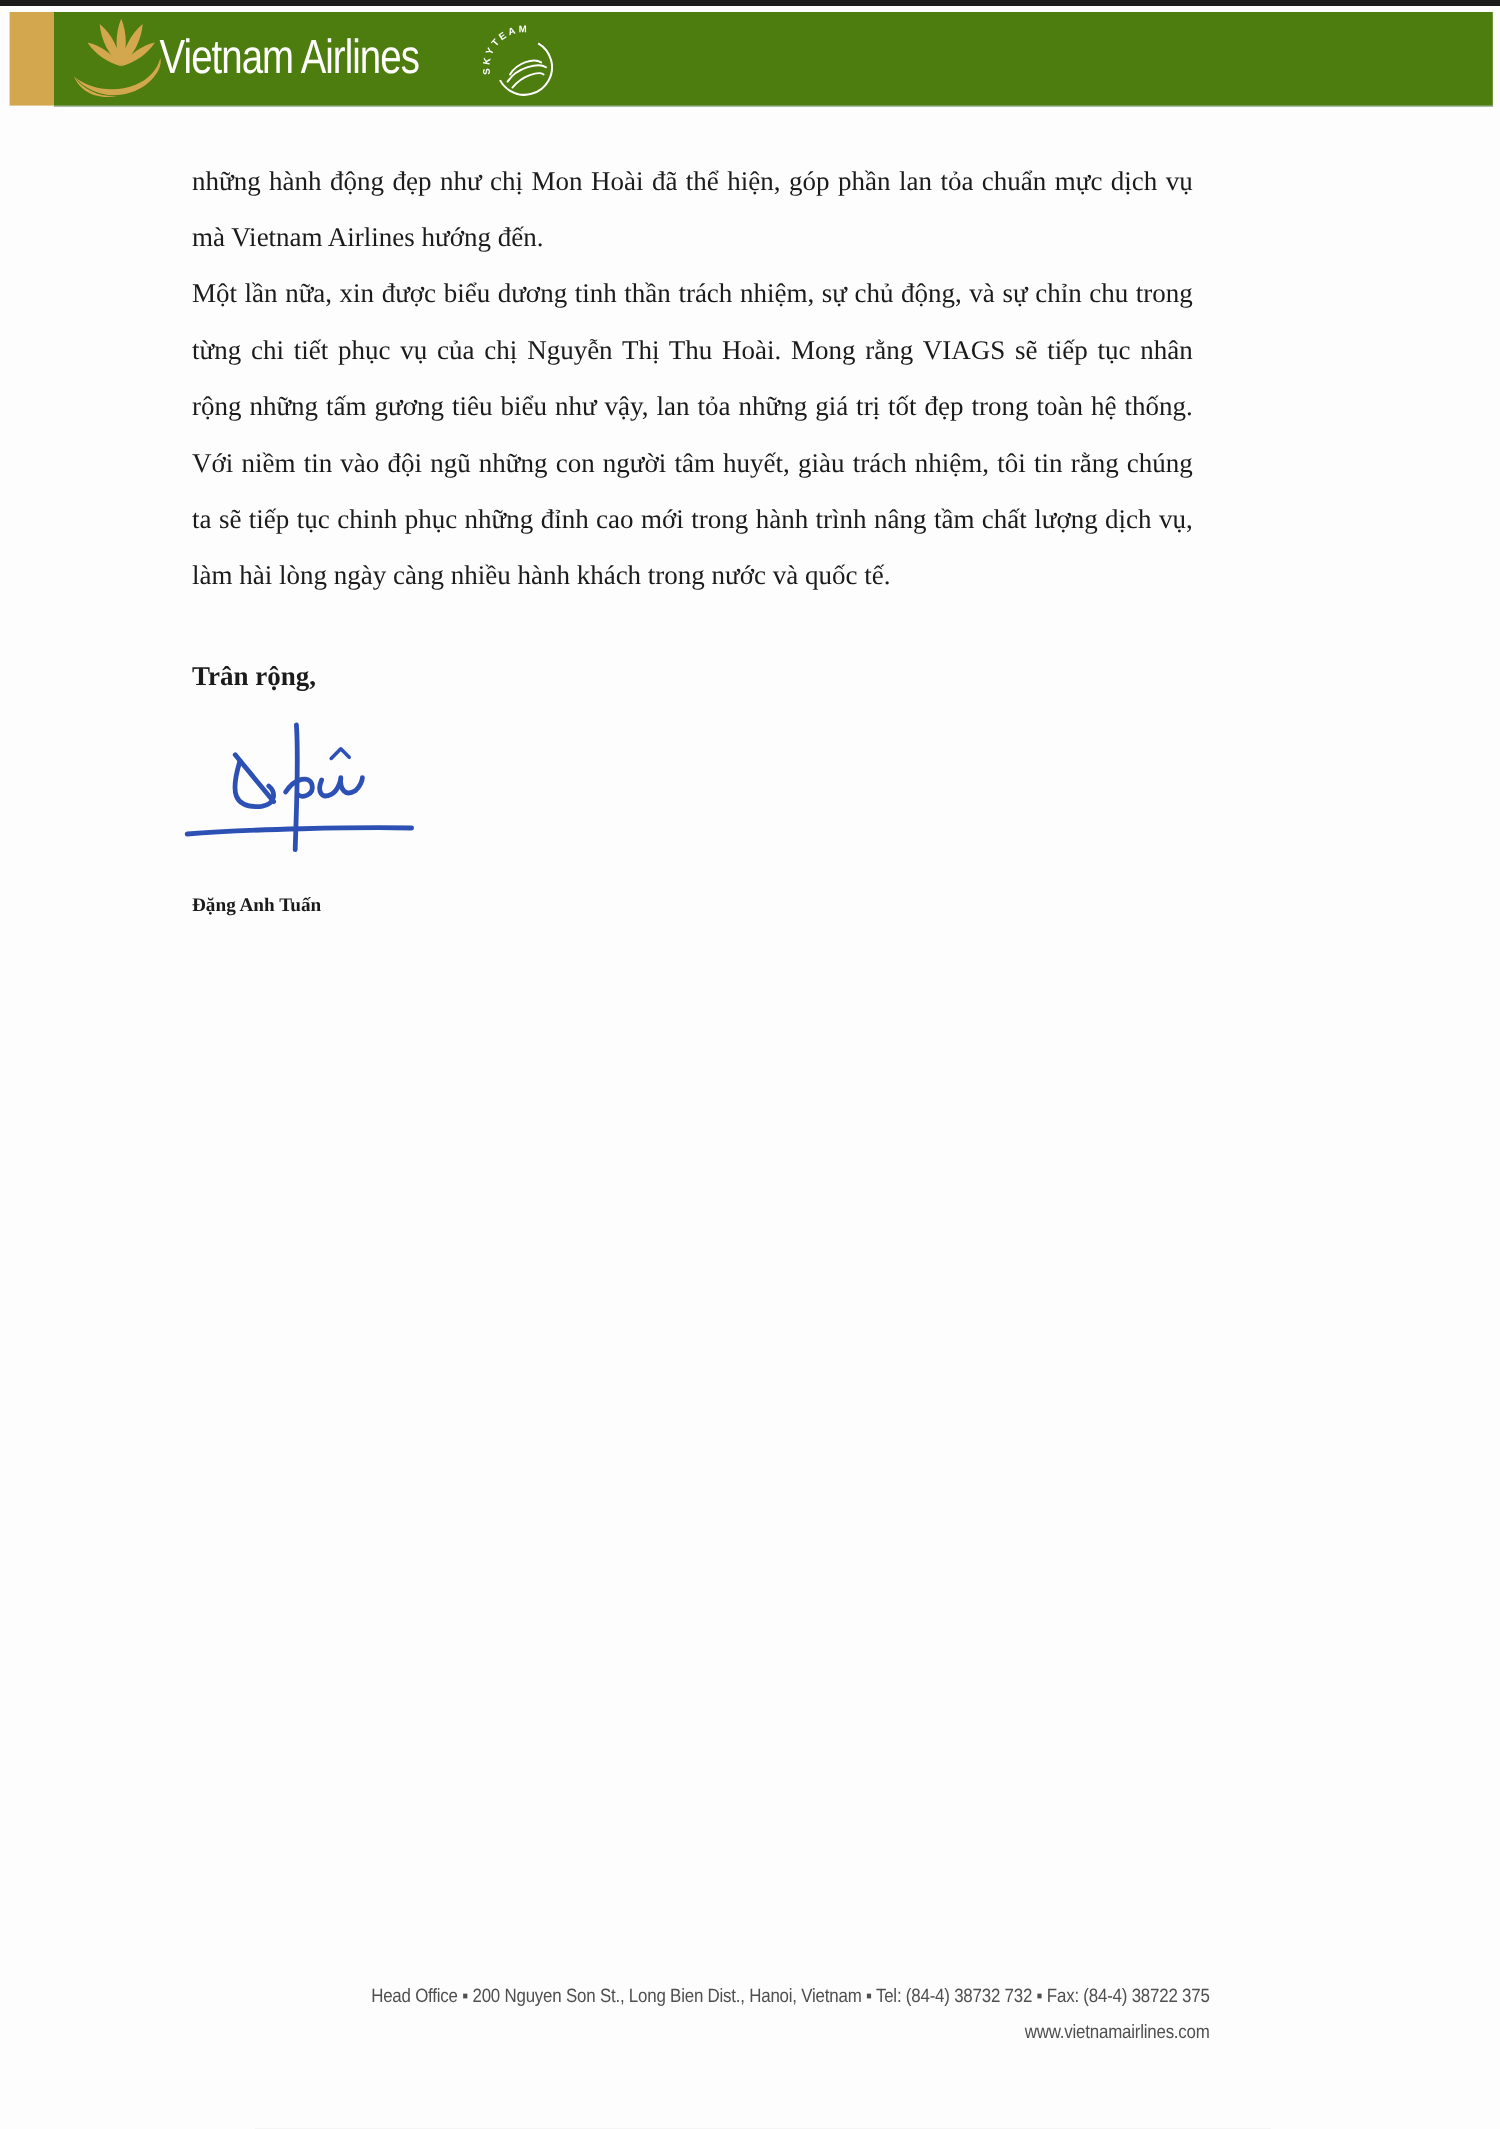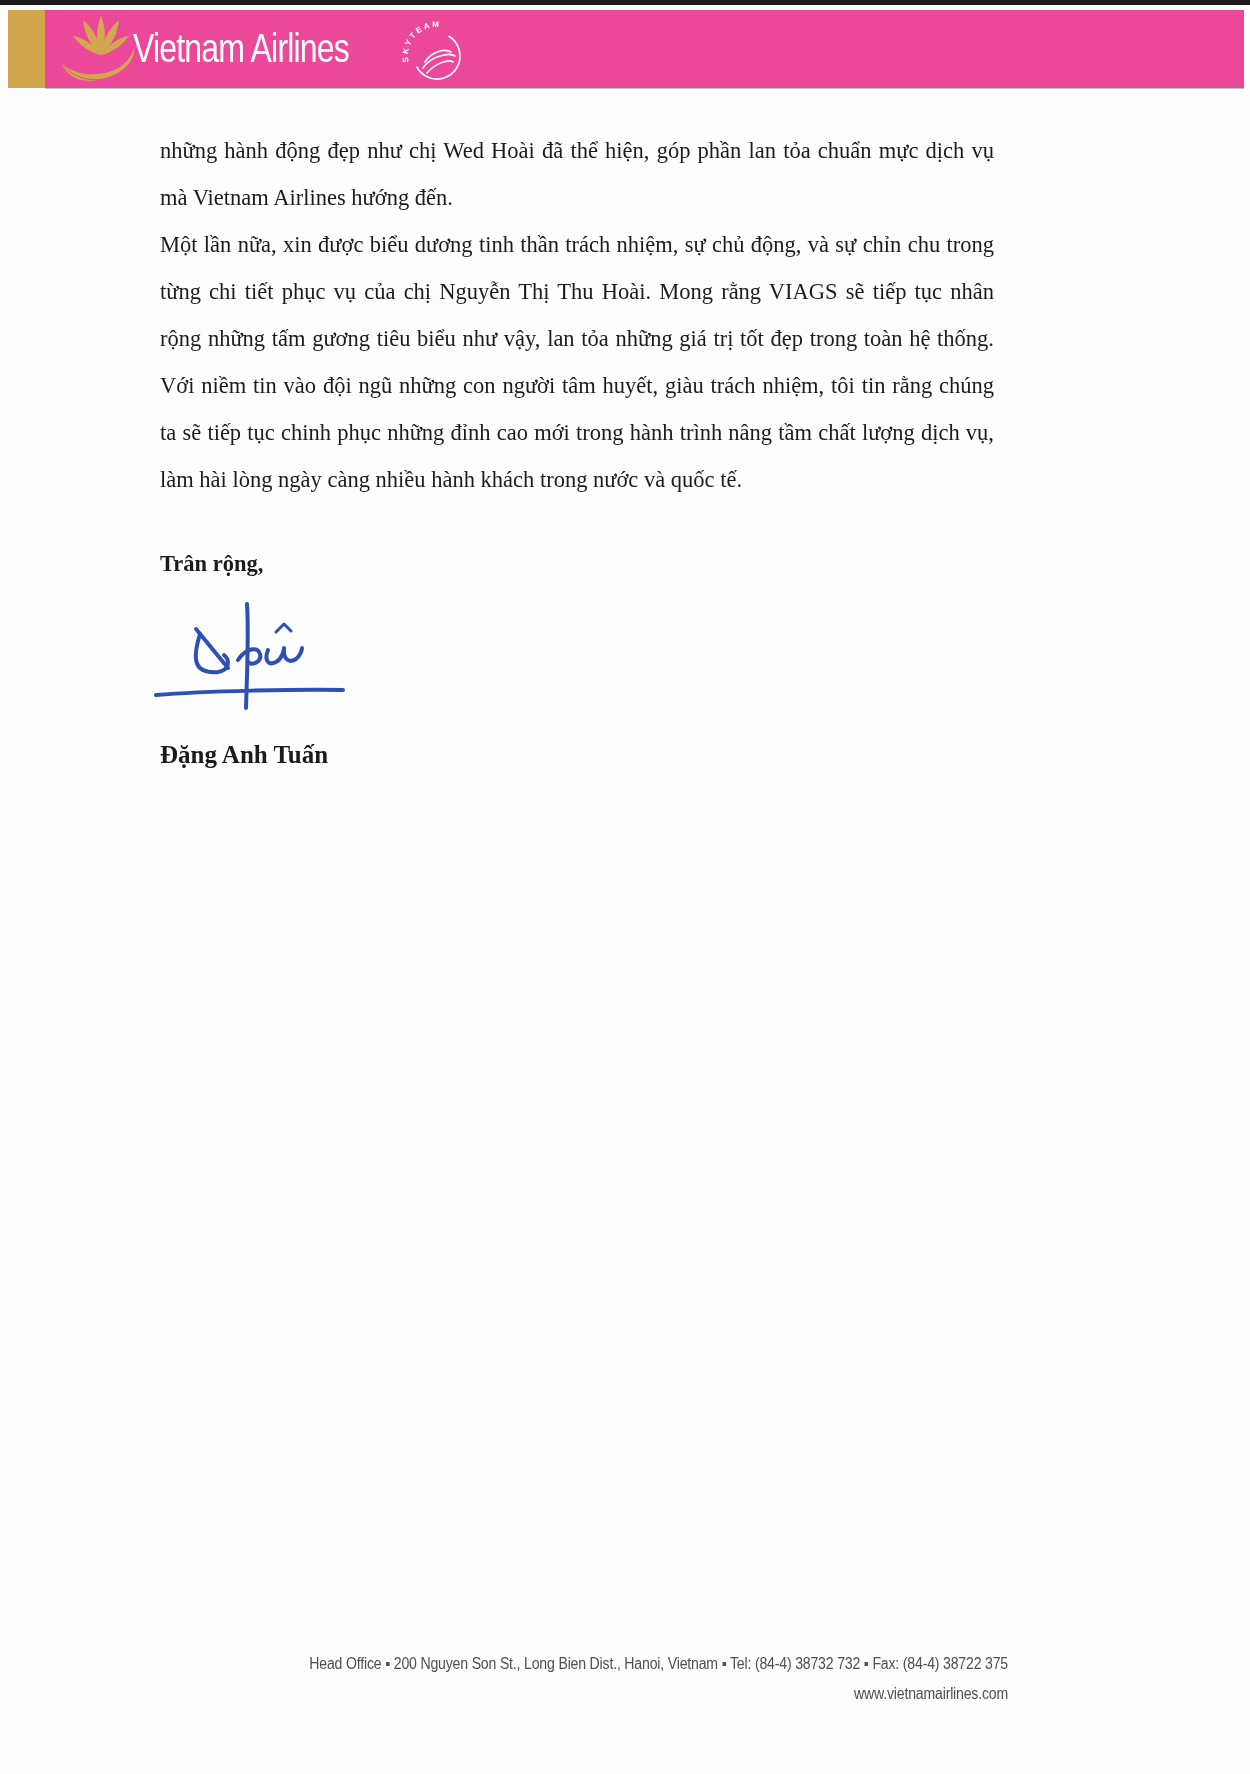--- a/index.html
+++ b/index.html
@@ -6,39 +6,39 @@
   .page {
     position:relative; width:1250px; height:1774px; margin:0 auto;
     background:#fdfdfd; overflow:hidden;
     font-family:"Liberation Serif", serif; color:#1b1b1b;
   }
   
   .topbar { position:absolute; top:0; left:0; width:1250px; height:5px; background:#1a1a1a; }
   .gold-block { position:absolute; top:10px; left:8px; width:37px; height:78px; background:#d2a74d; }
   .banner {
     position:absolute; top:10px; left:45px; width:1199px; height:78px;
-    background:#ec4899; border-bottom:1px solid #b9c6c3;
+    background:#4d7c0f; border-bottom:1px solid #b9c6c3;
   }
   .lotus { position:absolute; left:10px; top:4px; }
   .brand {
     position:absolute; left:88px; top:0; height:78px; line-height:76px;
     font-family:"Liberation Sans", sans-serif; font-size:40px; font-weight:500;
     letter-spacing:-1px; color:#ffffff; white-space:nowrap;
     transform:scaleX(0.80); transform-origin:0 50%;
   }
   .skyteam { position:absolute; left:352px; top:2px; }
   
   .body-text {
     position:absolute; left:160px; top:127px; width:834px;
     font-size:22.5px; line-height:47px; text-align:justify;
   }
   .body-text p { margin:0; }
   .closing { position:absolute; left:160px; top:551px; font-size:22.5px; font-weight:bold; }
   .signature { position:absolute; left:150px; top:598px; }
-  .name-block { position:absolute; left:160px; top:731px; font-size:25px; line-height:47px; }
+  .name-block { position:absolute; left:160px; top:731px; font-size:16px; line-height:47px; }
   .name-block .name { font-weight:bold; }
   
   .footer {
     position:absolute; top:1649px; right:242px; text-align:right;
     font-family:"Liberation Sans", sans-serif; font-size:16px; letter-spacing:-0.2px;
     line-height:30px; color:#4f4f4f; white-space:nowrap;
     transform:scaleX(0.88); transform-origin:100% 0;
   }
 </style>
 </head>
@@ -71,21 +71,21 @@
       </text>
       <g fill="none" stroke="#ffffff" stroke-width="1.6" stroke-linecap="round">
         <path d="M28,50 C34,40 48,36 54,40"></path>
         <path d="M26,56 C34,44 52,40 58,44"></path>
         <path d="M30,61 C38,51 52,47 56,50"></path>
       </g>
     </svg>
   </div>
 
   <div class="body-text">
-    <p>những hành động đẹp như chị Wed Hoài đã thể hiện, góp phần lan tỏa chuẩn mực dịch vụ mà Vietnam Airlines hướng đến.</p>
+    <p>những hành động đẹp như chị Mon Hoài đã thể hiện, góp phần lan tỏa chuẩn mực dịch vụ mà Vietnam Airlines hướng đến.</p>
     <p>Một lần nữa, xin được biểu dương tinh thần trách nhiệm, sự chủ động, và sự chỉn chu trong từng chi tiết phục vụ của chị Nguyễn Thị Thu Hoài. Mong rằng VIAGS sẽ tiếp tục nhân rộng những tấm gương tiêu biểu như vậy, lan tỏa những giá trị tốt đẹp trong toàn hệ thống. Với niềm tin vào đội ngũ những con người tâm huyết, giàu trách nhiệm, tôi tin rằng chúng ta sẽ tiếp tục chinh phục những đỉnh cao mới trong hành trình nâng tầm chất lượng dịch vụ, làm hài lòng ngày càng nhiều hành khách trong nước và quốc tế.</p>
   </div>
 
   <div class="closing">Trân rộng,</div>
 
   <svg class="signature" width="200" height="115" viewBox="0 0 200 115">
     <g fill="none" stroke="#2d50b4" stroke-width="4" stroke-linecap="round" stroke-linejoin="round">
       <path d="M6,97 C55,93 150,91 193,92"></path>
       <path d="M97,6 C99,35 97,75 96,110"></path>
       <path d="M46,31 L78,70"></path>

